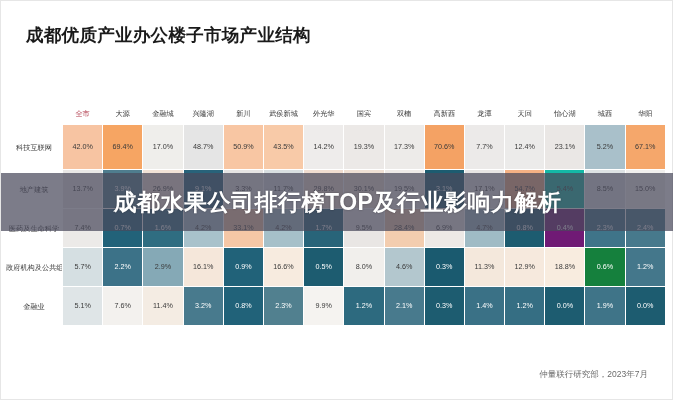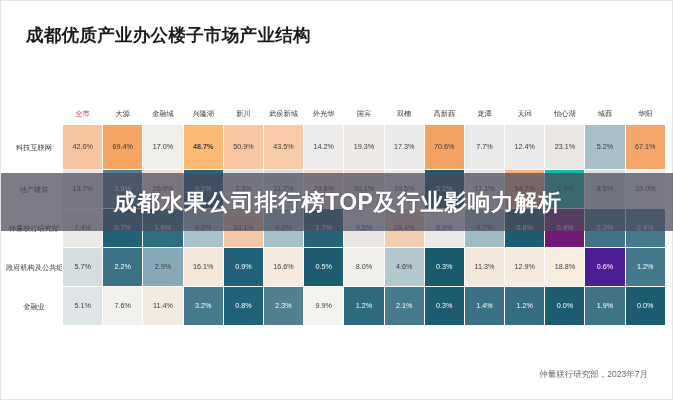--- a/index.html
+++ b/index.html
@@ -102,21 +102,21 @@
             <td class="rowhead">科技互联网</td>
             <td class="cell r1" style="background: rgb(247, 196, 162); color: rgb(58, 58, 58);">
               <span class="cell-val">42.0%</span>
             </td>
             <td class="cell r1" style="background: rgb(246, 165, 99); color: rgb(58, 58, 58);">
               <span class="cell-val">69.4%</span>
             </td>
             <td class="cell r1" style="background: rgb(239, 238, 235); color: rgb(58, 58, 58);">
               <span class="cell-val">17.0%</span>
             </td>
-            <td class="cell r1" style="background: #fdba74; color: rgb(58, 58, 58); font-weight: bold;">
+            <td class="cell r1" style="background: #e5e5e5; color: rgb(58, 58, 58);">
               <span class="cell-val">48.7%</span>
             </td>
             <td class="cell r1" style="background: rgb(248, 198, 163); color: rgb(58, 58, 58);">
               <span class="cell-val">50.9%</span>
             </td>
             <td class="cell r1" style="background: rgb(248, 202, 168); color: rgb(58, 58, 58);">
               <span class="cell-val">43.5%</span>
             </td>
             <td class="cell r1" style="background: rgb(238, 236, 235); color: rgb(58, 58, 58);">
               <span class="cell-val">14.2%</span>
@@ -188,21 +188,21 @@
               <span class="cell-val">5.4%</span>
             </td>
             <td class="cell" style="background: rgb(221, 226, 228); color: rgb(58, 58, 58);">
               <span class="cell-val">8.5%</span>
             </td>
             <td class="cell" style="background: rgb(240, 239, 237); color: rgb(58, 58, 58);">
               <span class="cell-val">15.0%</span>
             </td>
           </tr>
           <tr>
-            <td class="rowhead">仲量联行研究部</td>
+            <td class="rowhead">医药及生命科学</td>
             <td class="cell" style="background: rgb(236, 234, 232); color: rgb(58, 58, 58);">
               <span class="cell-val">7.4%</span>
             </td>
             <td class="cell" style="background: rgb(34, 98, 121); color: rgb(255, 255, 255);">
               <span class="cell-val">0.7%</span>
             </td>
             <td class="cell" style="background: rgb(47, 109, 129); color: rgb(255, 255, 255);">
               <span class="cell-val">1.6%</span>
             </td>
             <td class="cell" style="background: rgb(168, 194, 203); color: rgb(58, 58, 58);">
@@ -276,21 +276,21 @@
             </td>
             <td class="cell" style="background: rgb(244, 232, 220); color: rgb(58, 58, 58);">
               <span class="cell-val">11.3%</span>
             </td>
             <td class="cell" style="background: rgb(246, 233, 221); color: rgb(58, 58, 58);">
               <span class="cell-val">12.9%</span>
             </td>
             <td class="cell" style="background: rgb(248, 236, 223); color: rgb(58, 58, 58);">
               <span class="cell-val">18.8%</span>
             </td>
-            <td class="cell" style="background: #4c1d95; color: rgb(255, 255, 255);">
+            <td class="cell" style="background: #15803d; color: rgb(255, 255, 255);">
               <span class="cell-val">0.6%</span>
             </td>
             <td class="cell" style="background: rgb(68, 119, 139); color: rgb(255, 255, 255);">
               <span class="cell-val">1.2%</span>
             </td>
           </tr>
           <tr>
             <td class="rowhead">金融业</td>
             <td class="cell" style="background: rgb(223, 229, 231); color: rgb(58, 58, 58);">
               <span class="cell-val">5.1%</span>

